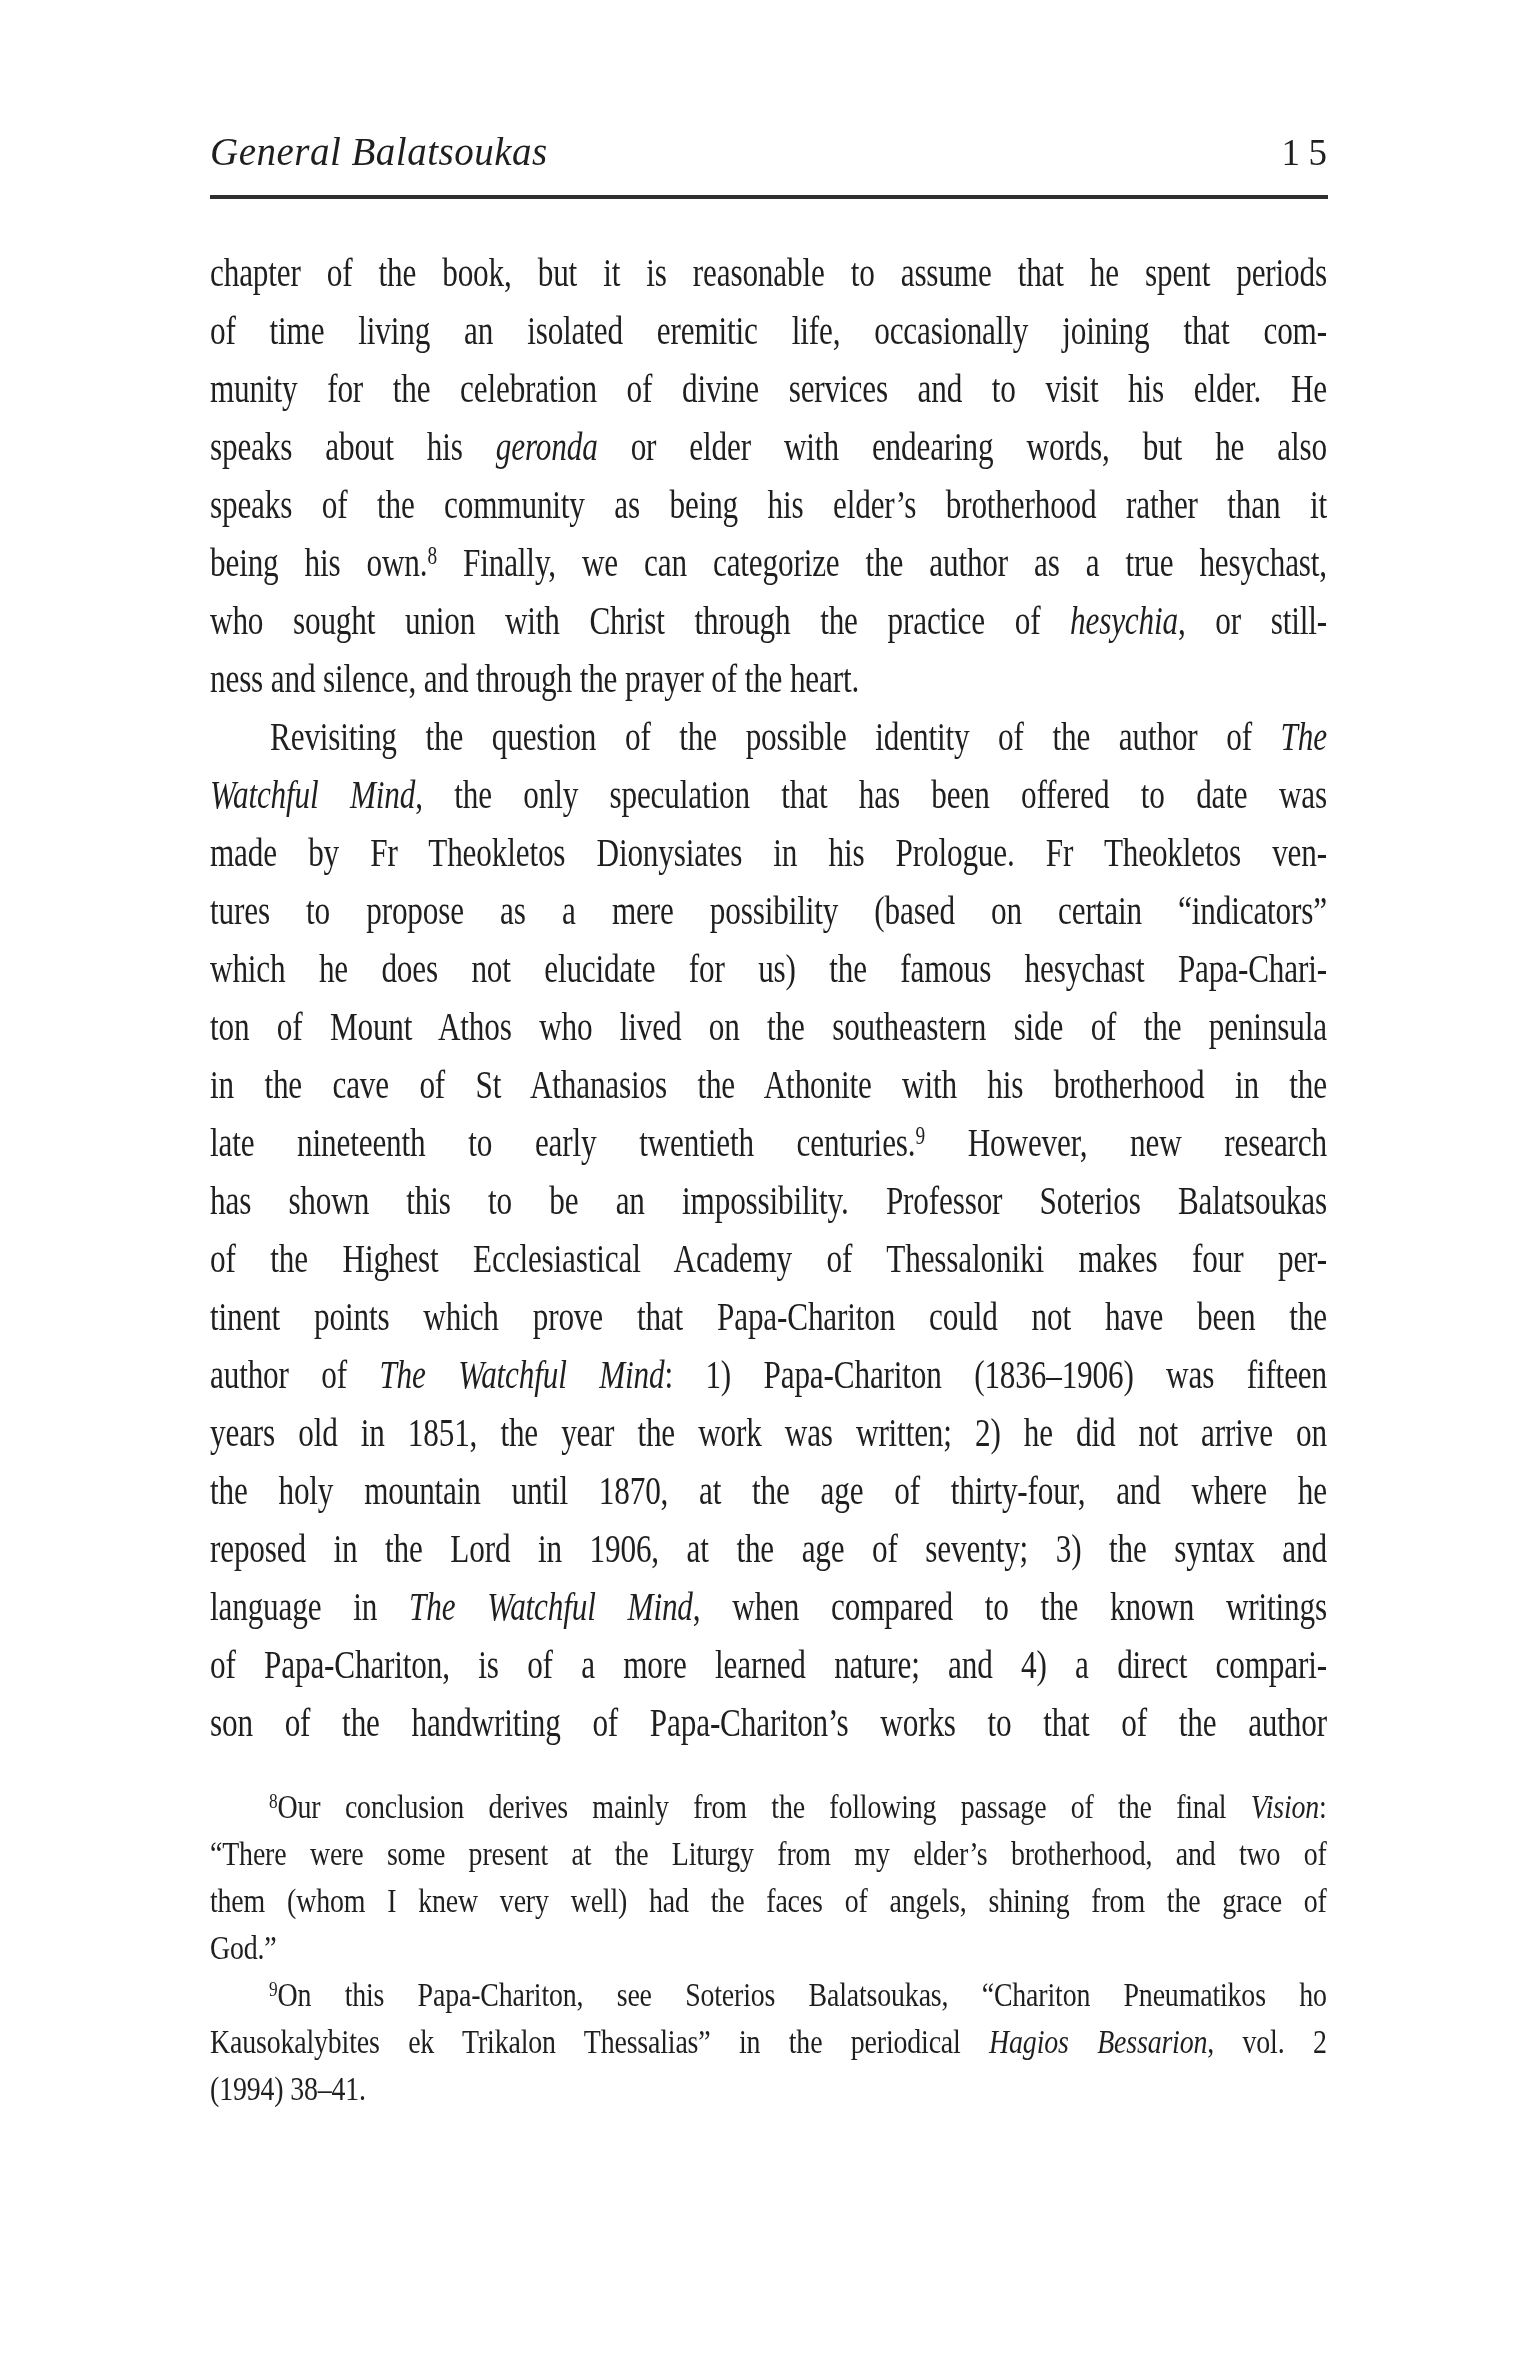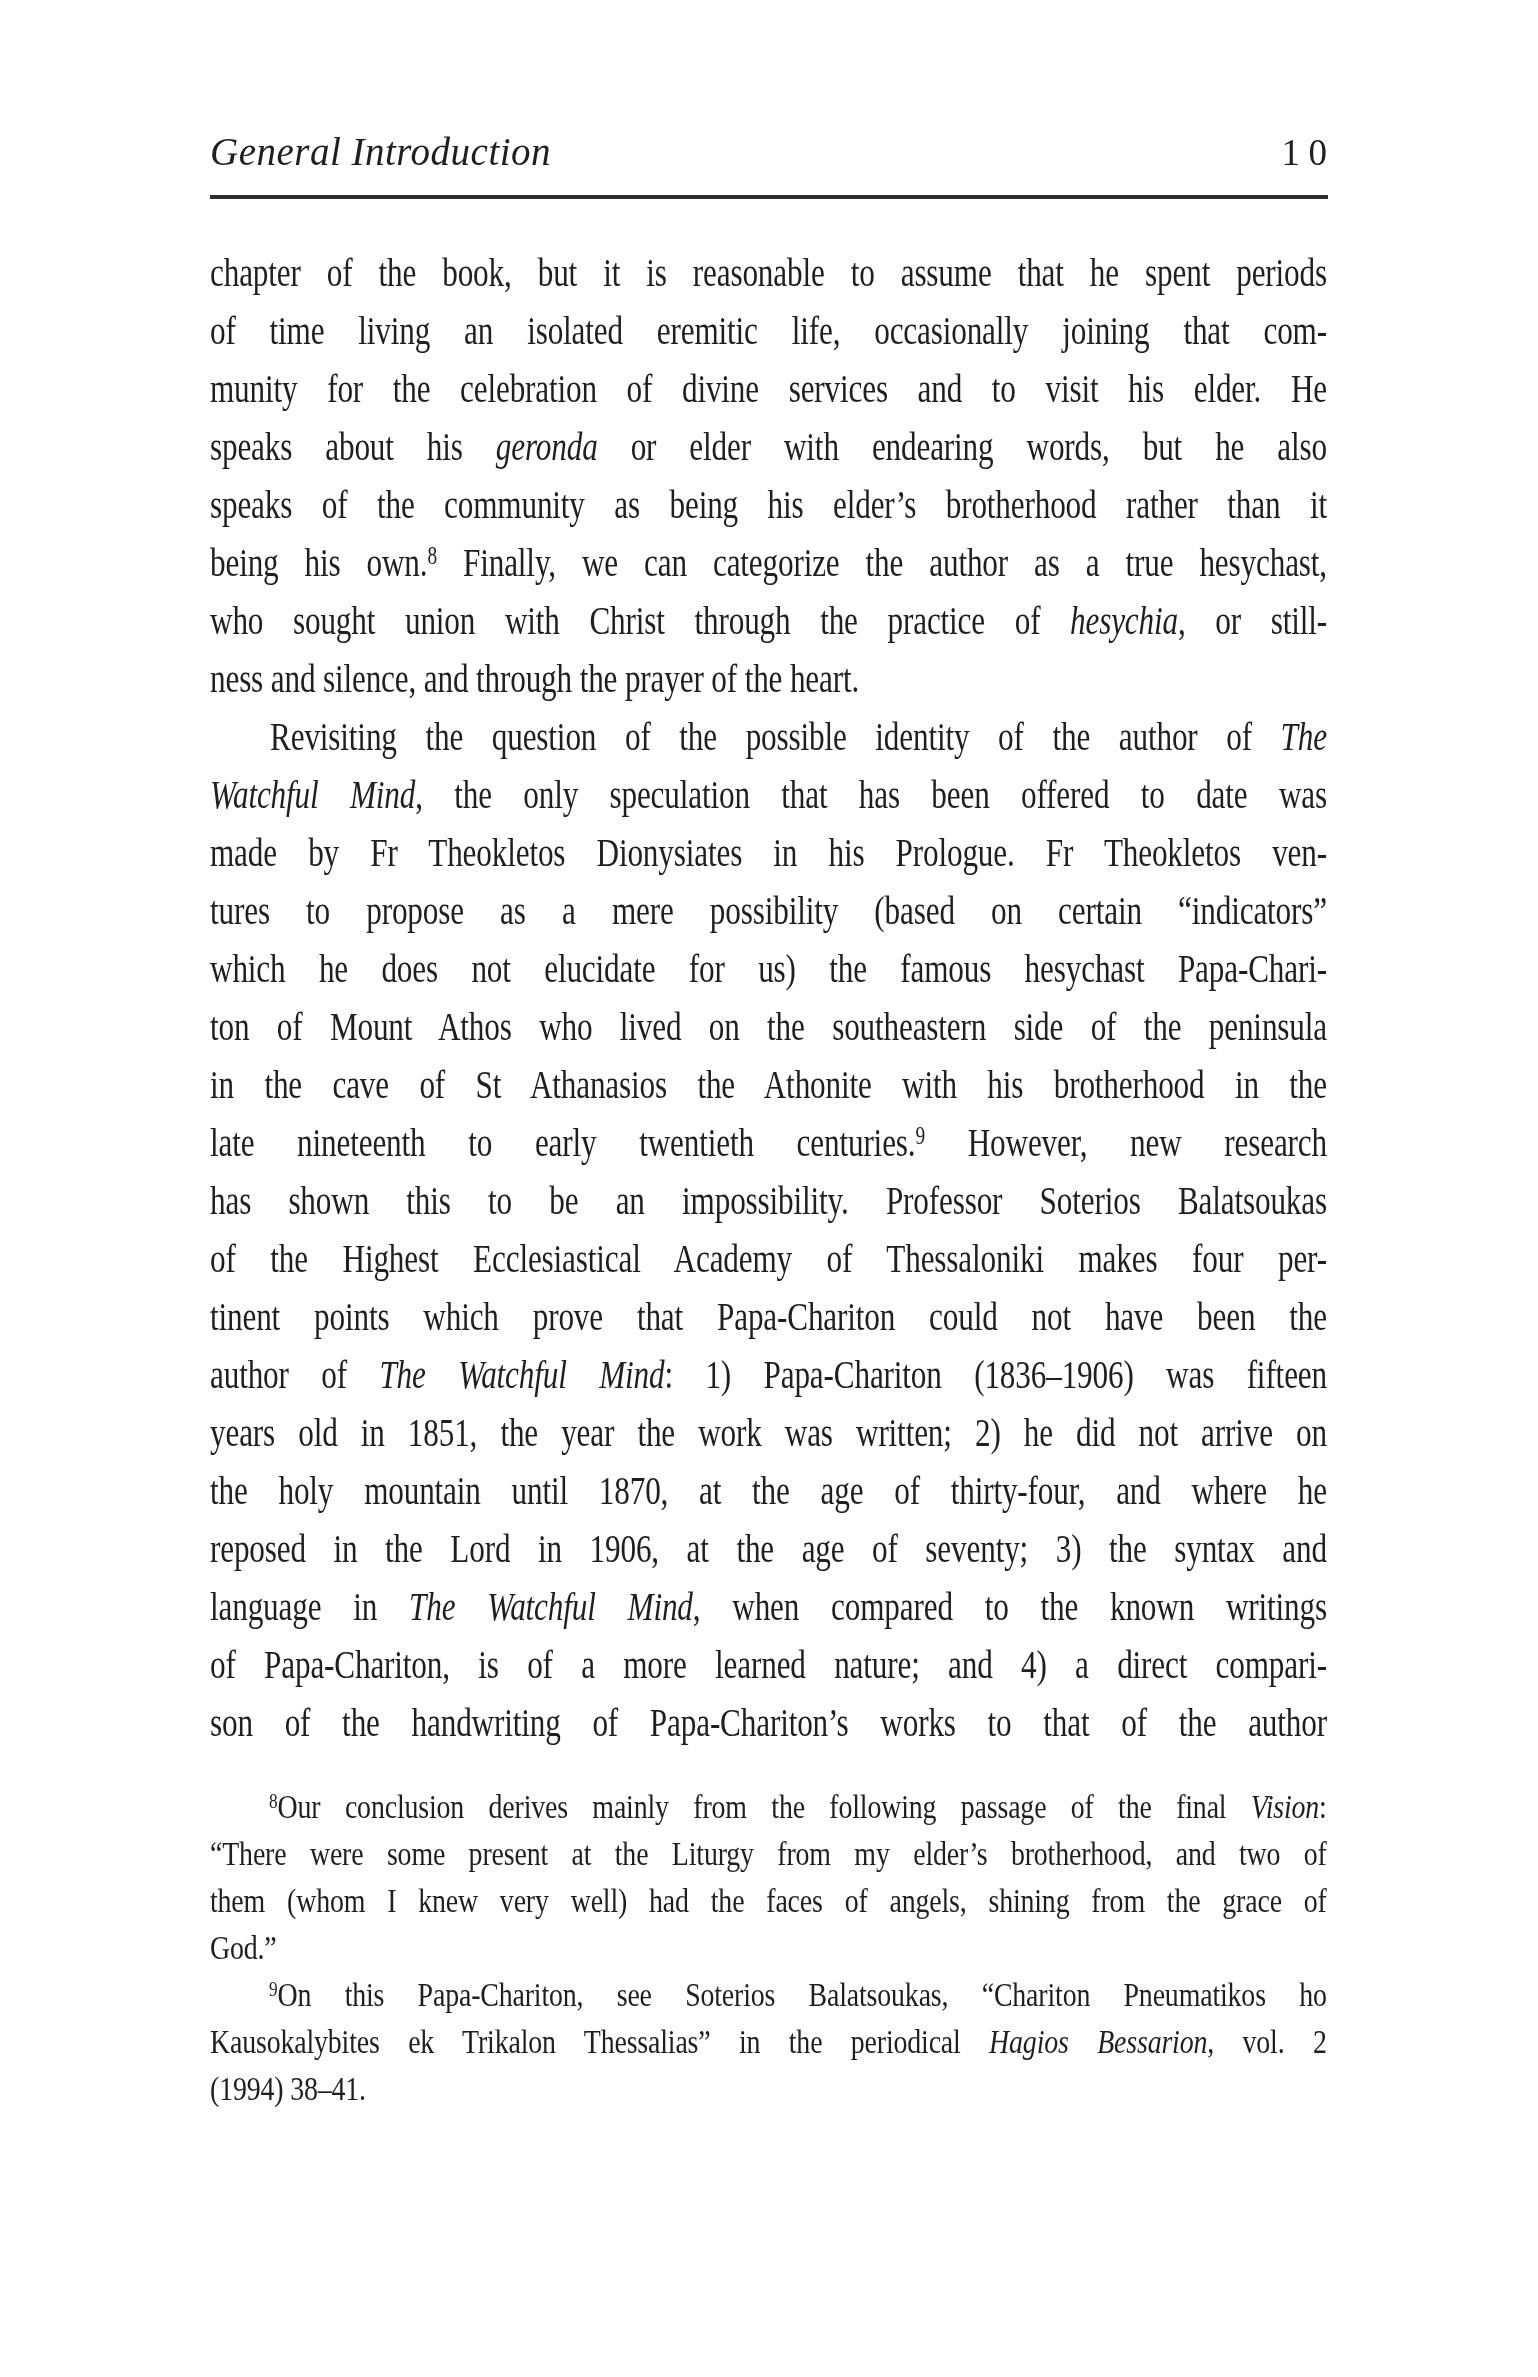--- a/index.html
+++ b/index.html
@@ -84,22 +84,22 @@
     vertical-align: baseline;
     position: relative;
     top: -0.48em;
   }
 </style>
 </head>
 <body>
 
 <div class="page">
   <header class="running-head">
-    <span class="title">General Introduction</span>
-    <span class="pagenum">10</span>
+    <span class="title">General Balatsoukas</span>
+    <span class="pagenum">15</span>
   </header>
 
   <div class="rule"></div>
 
   <main class="body-text">
       <div class="line">chapter of the book, but it is reasonable to assume that he spent periods</div>
       <div class="line">of time living an isolated eremitic life, occasionally joining that com-</div>
       <div class="line">munity for the celebration of divine services and to visit his elder. He</div>
       <div class="line">speaks about his <i>geronda</i> or elder with endearing words, but he also</div>
       <div class="line">speaks of the community as being his elder’s brotherhood rather than it</div>

